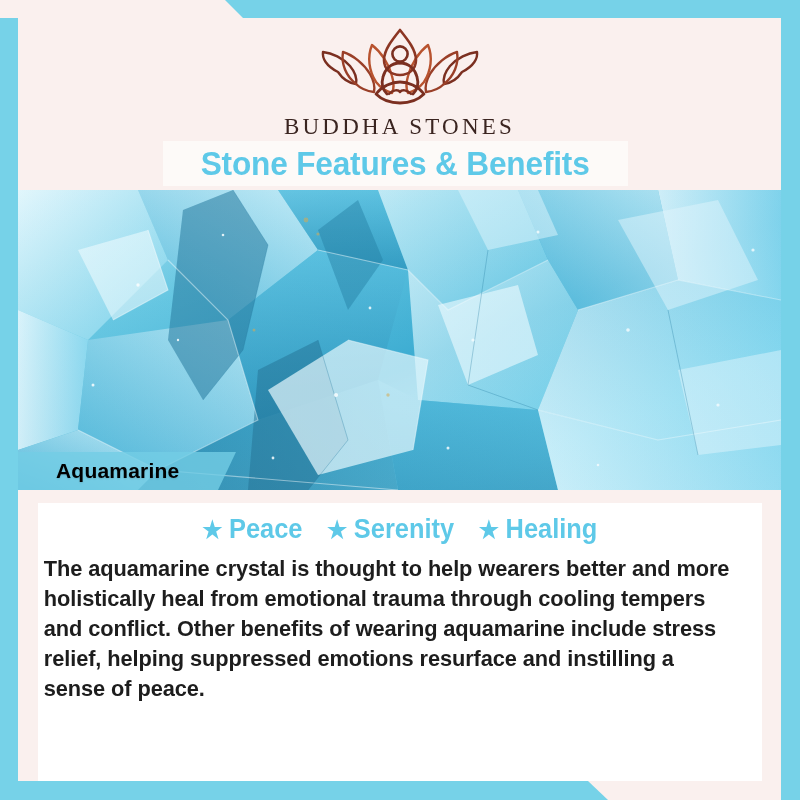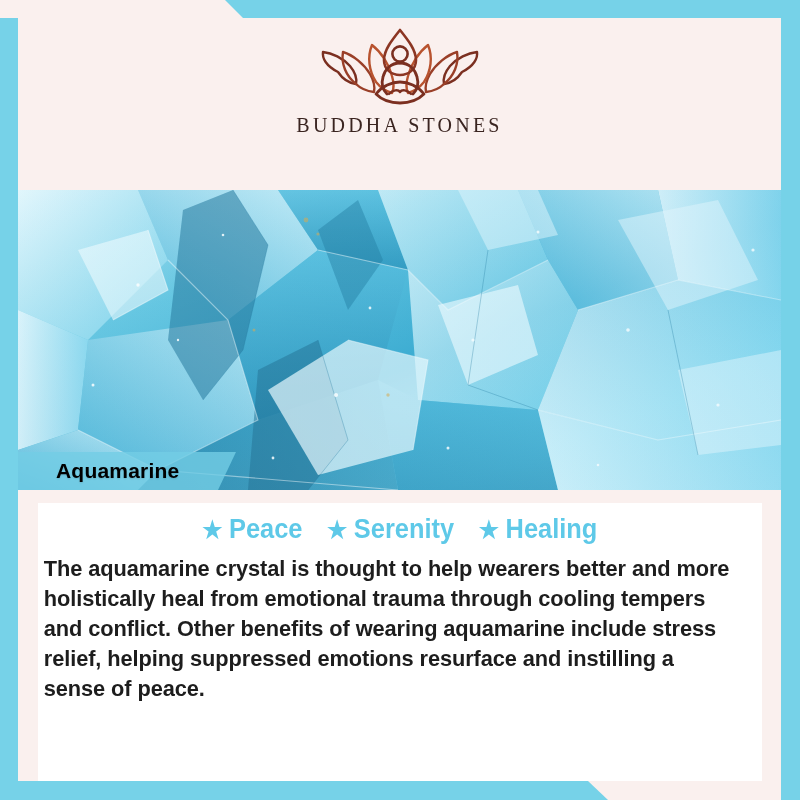--- a/index.html
+++ b/index.html
@@ -44,21 +44,21 @@
     background:#faf0ee;
   }
   .logo-wrap{
     position:absolute;left:0;right:0;top:6px;
     display:flex;flex-direction:column;align-items:center;
   }
   .logo-mark{width:176px;height:88px;display:block;}
   .logo-word{
     margin-top:2px;
     font-family:"Liberation Serif", serif;
-    font-size:20px;letter-spacing:3.2px;
+    font-size:23px;letter-spacing:3.2px;
     color:#3a2420;font-weight:400;
     white-space:nowrap;
   }
 
   
   .title-box{
     position:absolute;left:163px;top:141px;width:465px;height:45px;
     background:#fdfaf8;
     display:flex;align-items:center;justify-content:center;
   }
@@ -168,20 +168,23 @@
 
           <path d="M64 70 C70 62 80 58 88 58 C96 58 106 62 112 70 C106 76 97 79 88 79 C79 79 70 76 64 70 Z" stroke="#7b2f20" stroke-width="2.8"></path>
 
           <path d="M77 70 C81 66 86 65 88 68 C90 65 95 66 99 70" stroke="#7b2f20" stroke-width="2.4"></path>
         </g>
       </svg>
       <div class="logo-word">BUDDHA STONES</div>
     </div>
   </div>
 
+  <div class="title-box">
+    <span class="title-text">Stone Features &amp; Benefits</span>
+  </div>
 
   <div class="photo">
     <svg viewBox="0 0 763 300" preserveAspectRatio="none" aria-hidden="true">
       <defs>
         <linearGradient id="bg" x1="0" y1="0" x2="1" y2="1">
           <stop offset="0%" stop-color="#b9e7f5"></stop>
           <stop offset="28%" stop-color="#55c0de"></stop>
           <stop offset="55%" stop-color="#2aa3cc"></stop>
           <stop offset="78%" stop-color="#6fd0ea"></stop>
           <stop offset="100%" stop-color="#aee3f3"></stop>

